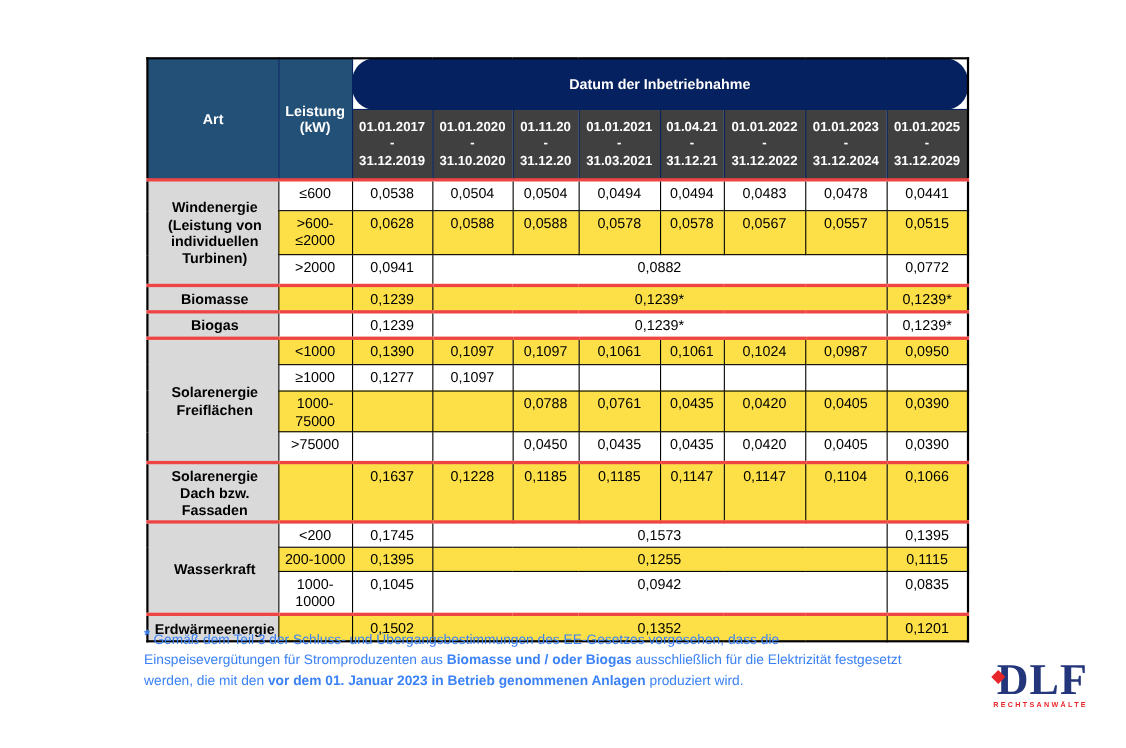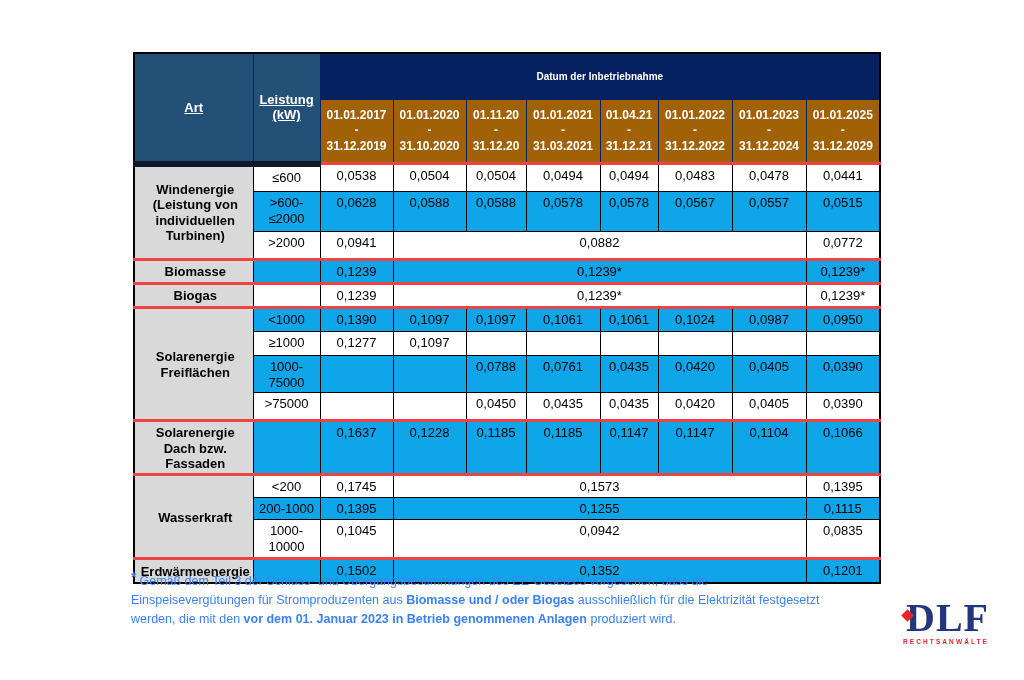--- a/index.html
+++ b/index.html
@@ -15,37 +15,37 @@
   table{border-collapse:collapse;table-layout:fixed;width:748px;border:2px solid #000;}
   col.c-art{width:119px}col.c-lei{width:67px}
   col.c-d1{width:73px}col.c-d2{width:73px}col.c-d3{width:60px}col.c-d4{width:74px}
   col.c-d5{width:58px}col.c-d6{width:74px}col.c-d7{width:74px}col.c-d8{width:74px}
 
   thead th{
     border:1px solid #06215f;color:#fff;font-weight:bold;
     vertical-align:middle;text-align:center;padding:2px;
   }
   th.art-h,th.leistung-h{background:#235077;font-size:13px;white-space:pre-line;}
-  th.datum-h{background:#06215f;font-size:10px;height:41px;}
+  th.datum-h{background:#06215f;font-size:13px;height:41px;border-radius:21px;}
   th.date-h{
-    background:#a16207;font-size:12px;line-height:1.3;height:58px;
+    background:#404040;font-size:12px;line-height:1.3;height:58px;
     white-space:pre-line;border-bottom:2px solid #000;
   }
-  th.art-h,th.leistung-h{border-bottom:6px solid #0f172a;text-decoration:underline;}
+  th.art-h,th.leistung-h{border-bottom:2px solid #0f172a;}
 
   tbody td{
     border:1px solid #000;font-size:13px;vertical-align:top;
     padding:3px 2px 2px 2px;text-align:center;white-space:pre-line;
     line-height:1.22;background:#ffffff;
   }
   tbody td.art{
     background:#d9d9d9;font-weight:bold;text-align:center;
     padding-left:5px;vertical-align:middle;line-height:1.18;
   }
-  tbody td.zebra{background:#0ea5e9;}
+  tbody td.zebra{background:#fde047;}
   tr.thick-top td{border-top:3px solid #ef4444;}
 
   
   .footnote{
     position:absolute;left:131px;top:570px;width:704px;
     font-size:12.5px;line-height:1.5;color:#3b82f6;margin:0;
   }
   .fn-star{font-weight:bold;font-size:14px;position:relative;top:-3px;margin-right:3px;}
   .footnote b{font-weight:bold;}
 

